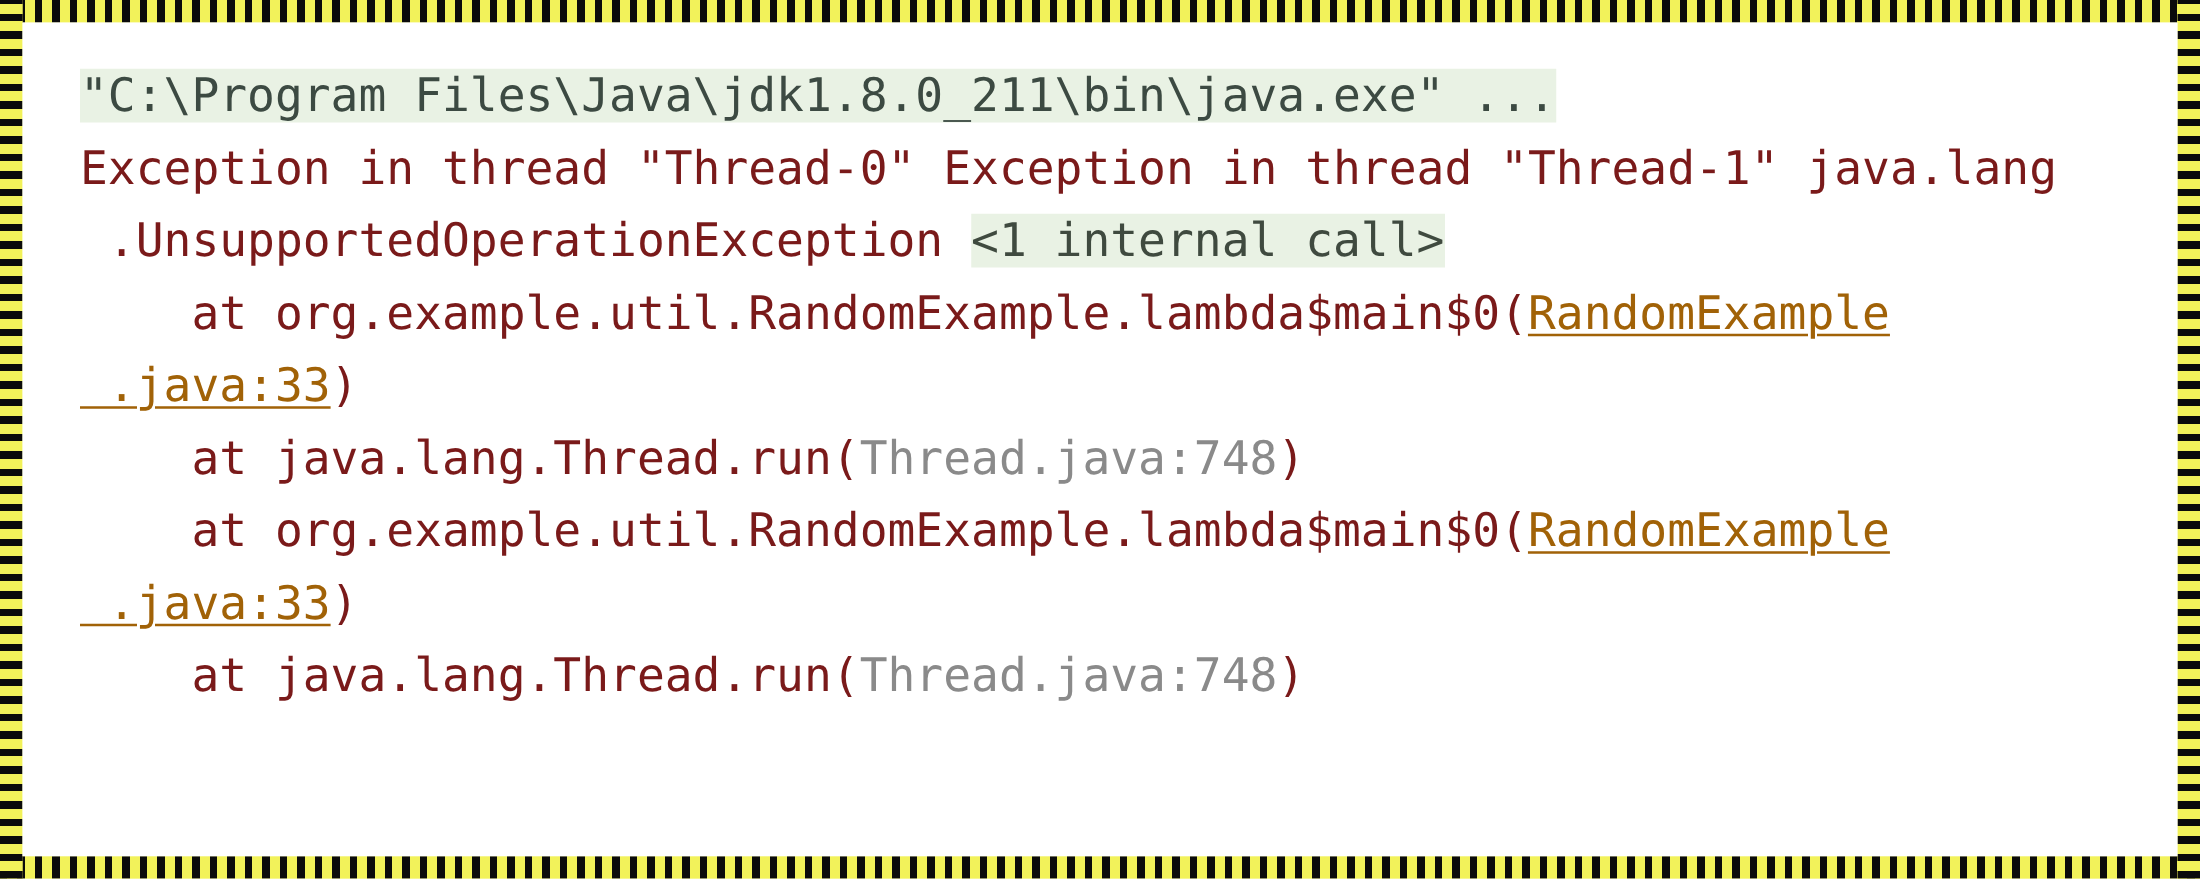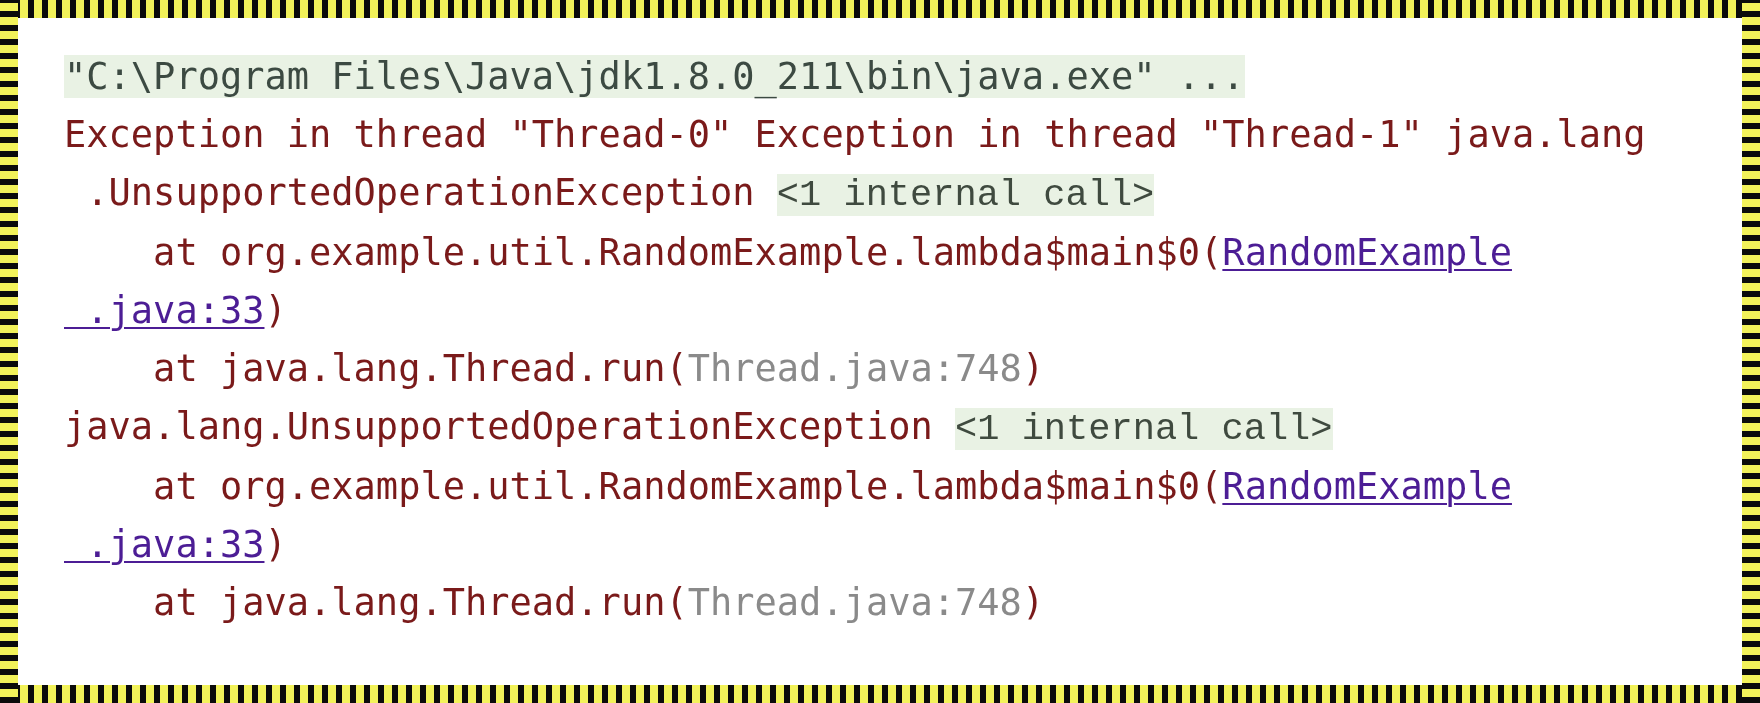--- a/index.html
+++ b/index.html
@@ -72,29 +72,28 @@
     white-space: pre;
     color: #7a1a1a;
     letter-spacing: 0px;
   }
 
   .seg { white-space: pre; }
 
   .hl {
     background-color: #e9f2e4;
     color: #3f4a3f;
-    font-family: Liberation Mono, monospace;
   }
   .hl-path {
     background-color: #e9f2e4;
     color: #3c4a42;
   }
 
   .link-blue {
-    color: #4c1d95;
+    color: #a16207;
     text-decoration: underline;
     text-decoration-thickness: 2px;
     text-underline-offset: 4px;
     cursor: pointer;
   }
   .link-gray {
     color: #8a8a8a;
     text-decoration-thickness: 2px;
     text-underline-offset: 4px;
     cursor: pointer;
@@ -112,20 +111,19 @@
   <div class="tape tape-right"></div>
 
   <div id="console">
     <div id="stacktrace">
         <div class="line"><span class="seg hl-path">"C:\Program Files\Java\jdk1.8.0_211\bin\java.exe" ...</span></div>
         <div class="line"><span class="seg plain">Exception in thread "Thread-0" Exception in thread "Thread-1" java.lang</span></div>
         <div class="line"><span class="seg plain"> .UnsupportedOperationException </span><span class="seg hl">&lt;1 internal call&gt;</span></div>
         <div class="line"><span class="seg plain">    at org.example.util.RandomExample.lambda$main$0(</span><span class="seg link-blue">RandomExample</span></div>
         <div class="line"><span class="seg link-blue"> .java:33</span><span class="seg plain">)</span></div>
         <div class="line"><span class="seg plain">    at java.lang.Thread.run(</span><span class="seg link-gray">Thread.java:748</span><span class="seg plain">)</span></div>
-        <div class="line"><span class="seg plain">java.lang.UnsupportedOperationException </span><span class="seg hl">&lt;1 internal call&gt;</span></div>
         <div class="line"><span class="seg plain">    at org.example.util.RandomExample.lambda$main$0(</span><span class="seg link-blue">RandomExample</span></div>
         <div class="line"><span class="seg link-blue"> .java:33</span><span class="seg plain">)</span></div>
         <div class="line"><span class="seg plain">    at java.lang.Thread.run(</span><span class="seg link-gray">Thread.java:748</span><span class="seg plain">)</span></div>
       </div>
   </div>
 
 </div>
 
 </body></html>

